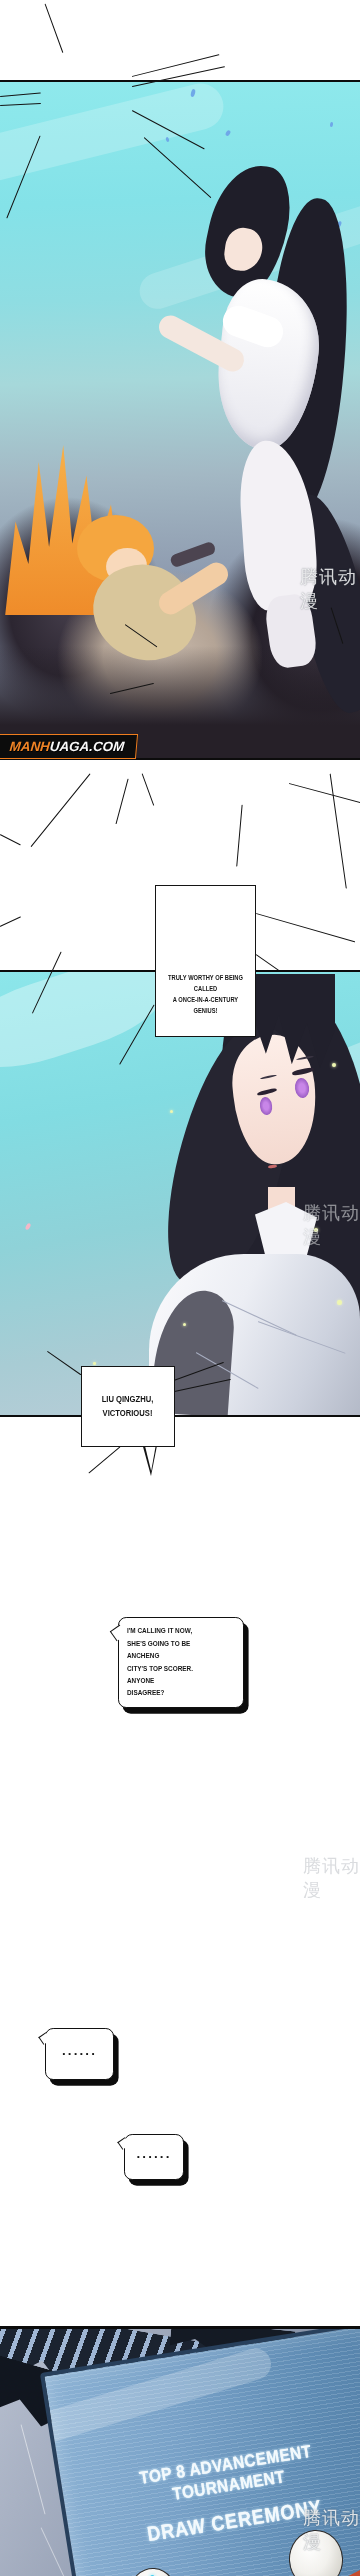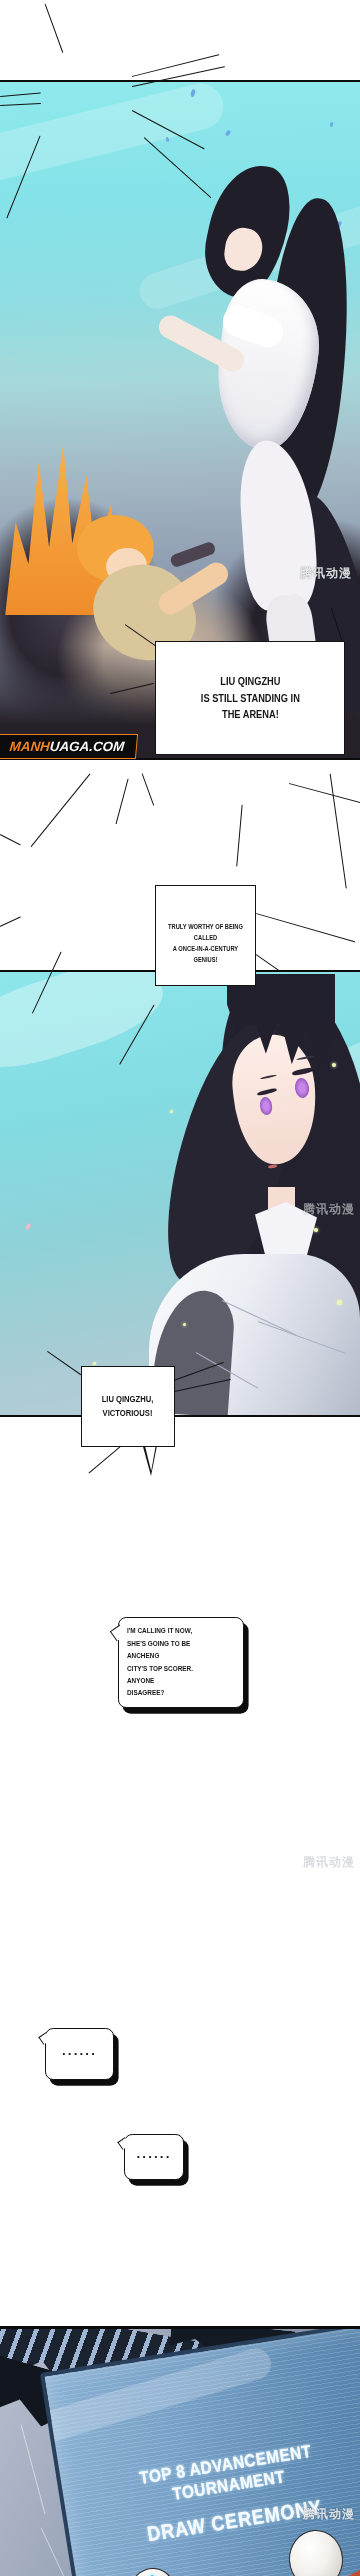--- a/index.html
+++ b/index.html
@@ -10,21 +10,21 @@
   .ctext{font-family:"Liberation Sans",sans-serif;font-weight:700;color:#161616;
          white-space:pre-line;text-align:center;}
   .cond{transform:scaleX(.82);transform-origin:50% 50%;}
   .condL{transform:scaleX(.8);transform-origin:0 50%;}
   .nbox{position:absolute;background:#fff;border:1.3px solid #141414;display:flex;
         align-items:center;justify-content:center;}
   .cbub{position:absolute;background:#fff;border:1.5px solid #111;border-radius:8.2px;
         box-shadow:4.6px 5.7px 0 #0c0c0c;display:flex;align-items:center;}
   .ctail{position:absolute;width:11.3px;height:11.3px;background:#fff;border-left:1.5px solid #111;
          border-bottom:1.5px solid #111;transform:rotate(55deg);}
-  .tcwm{position:absolute;font-weight:700;font-size:12px;letter-spacing:1px;
+  .tcwm{position:absolute;font-weight:400;font-size:18px;letter-spacing:1px;
         font-family:"Liberation Sans",sans-serif;}
   .on-dark{color:rgba(255,255,255,.82);text-shadow:0 0 1.5px rgba(40,50,60,.65);}
   .on-light{color:#dadcdf;}
   .dotline{font-weight:700;font-size:13.4px;letter-spacing:2.1px;transform:translateY(-30%);}
   .panel{position:absolute;overflow:hidden;}
   .blob{position:absolute;border-radius:50%;}
   .spark{position:absolute;border-radius:50%;background:#eef6b0;box-shadow:0 0 3.1px #f0f8c0;}
 </style>
 </head>
 <body>
@@ -71,25 +71,20 @@
   <i class="ln" style="left:0;top:96px;width:41px;transform:rotate(-5deg);"></i>
   <i class="ln" style="left:0;top:105px;width:41px;transform:rotate(-3deg);"></i>
   <i class="ln" style="left:40px;top:135px;width:89px;transform:rotate(112deg);"></i>
   <i class="ln" style="left:132px;top:110px;width:82px;transform:rotate(28deg);"></i>
   <i class="ln" style="left:144px;top:137px;width:90px;transform:rotate(42deg);"></i>
 
 
   <i class="ln" style="left:125px;top:624px;width:39px;transform:rotate(35deg);"></i>
   <i class="ln" style="left:110px;top:693px;width:45px;transform:rotate(-13deg);"></i>
   <i class="ln" style="left:331px;top:607px;width:38px;transform:rotate(72deg);"></i>
-  <div class="nbox" style="left:155px;top:641px;width:188px;height:112px;">
-    <div class="ctext cond" style="font-size:11.3px;line-height:1.45;">LIU QINGZHU
-IS STILL STANDING IN
-THE ARENA!</div>
-  </div>
 
   <div class="abs" style="left:-3.1px;top:734px;width:138px;height:23px;background:#0c0c0c;border:1.3px solid #ee7d1e;
               transform:skewX(-5deg);display:flex;align-items:center;justify-content:center;
               font-style:italic;font-weight:800;font-size:13.4px;letter-spacing:0;">
     <span style="color:#f08426;text-shadow:0.5px 0.5px 0 #000;">MANH</span>
       <span style="color:#fafafa;text-shadow:0.5px 0.5px 0 #000;">UAGA.COM</span>
   </div>
 
   <span class="tcwm on-dark" style="left:300px;top:565px;">腾讯动漫</span>
 
@@ -135,21 +130,21 @@
     <div class="spark" style="left:314px;top:256px;width:3.6px;height:3.6px;"></div>
     <div class="spark" style="left:183px;top:351px;width:3.1px;height:3.1px;"></div>
     <div class="spark" style="left:93px;top:390px;width:2.6px;height:2.6px;"></div>
     <div class="spark" style="left:337px;top:328px;width:4.6px;height:4.6px;"></div>
     <div class="blob" style="left:26px;top:251px;width:4.1px;height:7.2px;background:#f4b8c8;transform:rotate(30deg);"></div>
   </div>
 
   <i class="ln" style="left:154px;top:1004px;width:69px;transform:rotate(120deg);"></i>
   <i class="ln" style="left:61px;top:951px;width:68px;transform:rotate(115deg);"></i>
 
-  <div class="nbox" style="left:155px;top:885px;width:101px;height:101px;align-items:flex-end;padding-bottom:19.6px;box-sizing:border-box;">
+  <div class="nbox" style="left:155px;top:885px;width:101px;height:152px;align-items:flex-end;padding-bottom:19.6px;box-sizing:border-box;">
     <div class="ctext condL" style="font-size:7.2px;line-height:1.55;transform-origin:50% 50%;">TRULY WORTHY OF BEING CALLED
 A ONCE-IN-A-CENTURY GENIUS!</div>
   </div>
 
   <span class="tcwm on-dark" style="left:303px;top:1201px;opacity:.6;">腾讯动漫</span>
 
   <i class="ln" style="left:81px;top:1374px;width:41px;transform:rotate(-145deg);"></i>
   <i class="ln" style="left:174px;top:1380px;width:53px;transform:rotate(-20deg);"></i>
   <i class="ln" style="left:174px;top:1391px;width:58px;transform:rotate(-12deg);"></i>
   <i class="ln" style="left:120px;top:1446px;width:41px;transform:rotate(140deg);"></i>

